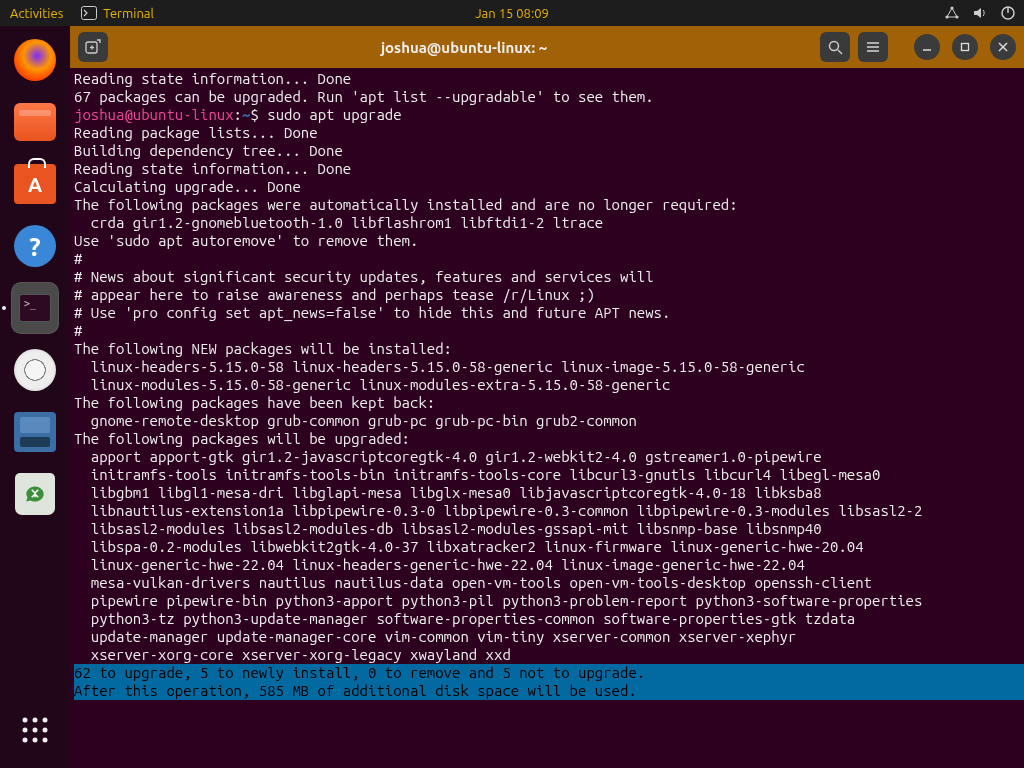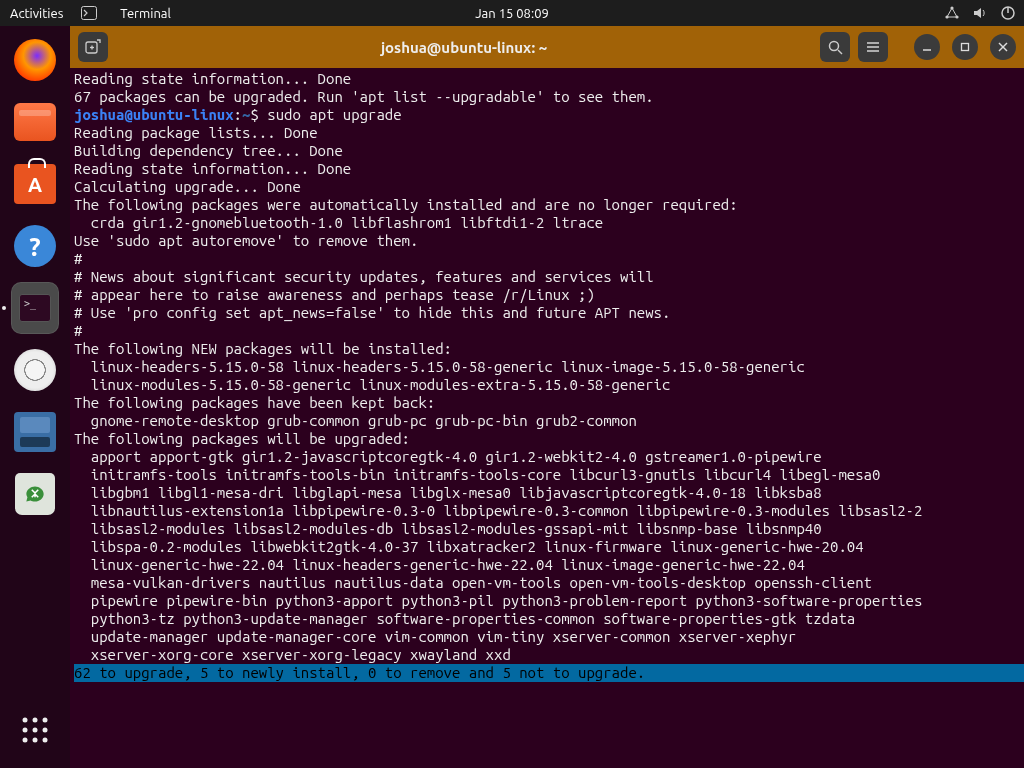--- a/index.html
+++ b/index.html
@@ -1,22 +1,22 @@
 <!DOCTYPE html>
 <html><head>
 <meta charset="utf-8">
 <style>
   * { box-sizing: border-box; margin: 0; padding: 0; }
   html, body { width: 1024px; height: 768px; overflow: hidden; font-family: "Ubuntu", "DejaVu Sans", sans-serif; background: #2c001e; color: #ddd; }
   
-  .topbar { position: absolute; top: 0; left: 0; right: 0; height: 26px; background: #1d1d1d; color: #ffffff; display: flex; align-items: center; font-size: 13px; z-index: 10; }
+  .topbar { position: absolute; top: 0; left: 0; right: 0; height: 26px; background: #1d1d1d; color: #eab308; display: flex; align-items: center; font-size: 13px; z-index: 10; }
   .topbar .left { display: flex; align-items: center; gap: 18px; padding-left: 10px; }
   .topbar .center { position: absolute; left: 50%; transform: translateX(-50%); }
   .topbar .right { position: absolute; right: 8px; display: flex; align-items: center; gap: 12px; }
-  .topbar .appmenu { display: flex; align-items: center; gap: 23px; }
+  .topbar .appmenu { display: flex; align-items: center; gap: 6px; }
   .icon { display: inline-flex; align-items: center; justify-content: center; }
   
   .dock { position: absolute; top: 26px; left: 0; bottom: 0; width: 70px; background: rgba(25,10,20,0.55); display: flex; flex-direction: column; align-items: center; padding-top: 10px; gap: 14px; z-index: 5; }
   .dock .launcher { width: 48px; height: 48px; border-radius: 10px; display: flex; align-items: center; justify-content: center; position: relative; }
   .dock .launcher.running::before { content:""; position:absolute; left:-9px; top:50%; transform:translateY(-50%); width:4px; height:4px; background:#eee; border-radius:50%; }
   .dock .grid-btn { position: absolute; bottom: 14px; left: 50%; transform: translateX(-50%); width:48px; height:48px; display:flex; align-items:center; justify-content:center; }
   .firefox { background: radial-gradient(circle at 55% 40%, #7b2cff 0%, #ff9600 40%, #ff3c00 75%); border-radius:50%; width:42px;height:42px;}
   .files { background: linear-gradient(#ff7847,#e95420); width:42px;height:38px;border-radius:6px; position:relative;}
   .files::before{content:"";position:absolute;top:7px;left:5px;right:5px;height:6px;background:rgba(255,255,255,.25);border-radius:2px;}
   .software { background:#e95420; width:42px;height:40px;border-radius:4px; position:relative;}
@@ -34,21 +34,21 @@
   .trash svg{width:26px;height:26px;}
   
   .termwin { position:absolute; top:26px; left:70px; right:0; bottom:0; background:#2c001e; display:flex; flex-direction:column; }
   .term-header { height:42px; background:#a16207; display:flex; align-items:center; padding:0 8px; gap:8px; }
   .hbtn { width:30px;height:30px;border-radius:6px;background:#3a3a3a;display:flex;align-items:center;justify-content:center;color:#ddd; }
   .hbtn.round { width:26px;height:26px;border-radius:50%;background:#3b3b3b; }
   .hbtn.round.close{background:#3b3b3b;}
   .term-title { flex:1; text-align:center; font-weight:600; font-size:15px; color:#eee;}
   .winbtns{display:flex;gap:12px;}
   .term-body { flex:1; padding:2px 0 0 4px; font-family:"Ubuntu Mono","DejaVu Sans Mono",monospace; font-size:15px; line-height:18px; color:#eee; white-space:pre; overflow:hidden;}
-  .pr-user{color:#3b82f6;font-weight:bold;margin-top:21px;}
+  .pr-user{color:#ec4899;font-weight:normal;margin-top:21px;}
   .pr-path{color:#3465a4;font-weight:bold;}
   .pr-colon{color:#eee;}
   .hlblock{background:#0369a1;color:#000000;display:block;padding-right:4px;}
 </style>
 </head>
 <body>
 
 <div class="topbar">
   <div class="left">
     <span>Activities</span>
@@ -207,14 +207,14 @@
 <span>  libgbm1 libgl1-mesa-dri libglapi-mesa libglx-mesa0 libjavascriptcoregtk-4.0-18 libksba8</span>
 <span>  libnautilus-extension1a libpipewire-0.3-0 libpipewire-0.3-common libpipewire-0.3-modules libsasl2-2</span>
 <span>  libsasl2-modules libsasl2-modules-db libsasl2-modules-gssapi-mit libsnmp-base libsnmp40</span>
 <span>  libspa-0.2-modules libwebkit2gtk-4.0-37 libxatracker2 linux-firmware linux-generic-hwe-20.04</span>
 <span>  linux-generic-hwe-22.04 linux-headers-generic-hwe-22.04 linux-image-generic-hwe-22.04</span>
 <span>  mesa-vulkan-drivers nautilus nautilus-data open-vm-tools open-vm-tools-desktop openssh-client</span>
 <span>  pipewire pipewire-bin python3-apport python3-pil python3-problem-report python3-software-properties</span>
 <span>  python3-tz python3-update-manager software-properties-common software-properties-gtk tzdata</span>
 <span>  update-manager update-manager-core vim-common vim-tiny xserver-common xserver-xephyr</span>
 <span>  xserver-xorg-core xserver-xorg-legacy xwayland xxd</span>
-<span class="hlblock">62 to upgrade, 5 to newly install, 0 to remove and 5 not to upgrade.</span></div>
+<span class="hlblock">62 to upgrade, 5 to newly install, 0 to remove and 5 not to upgrade.</span><span class="hlblock">After this operation, 585 MB of additional disk space will be used.</span></div>
 </div>
 
 </body></html>

